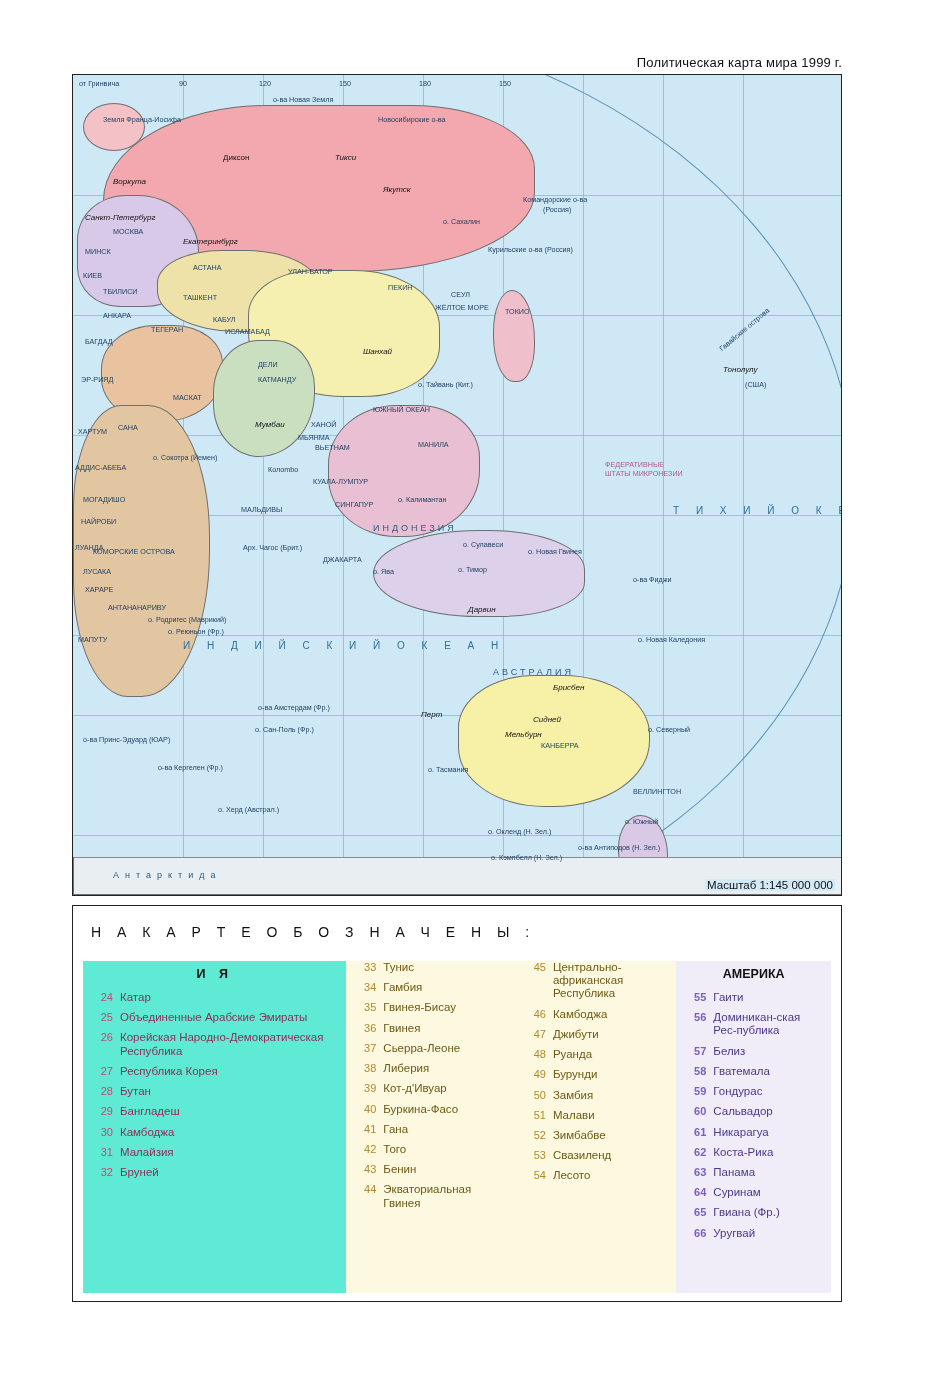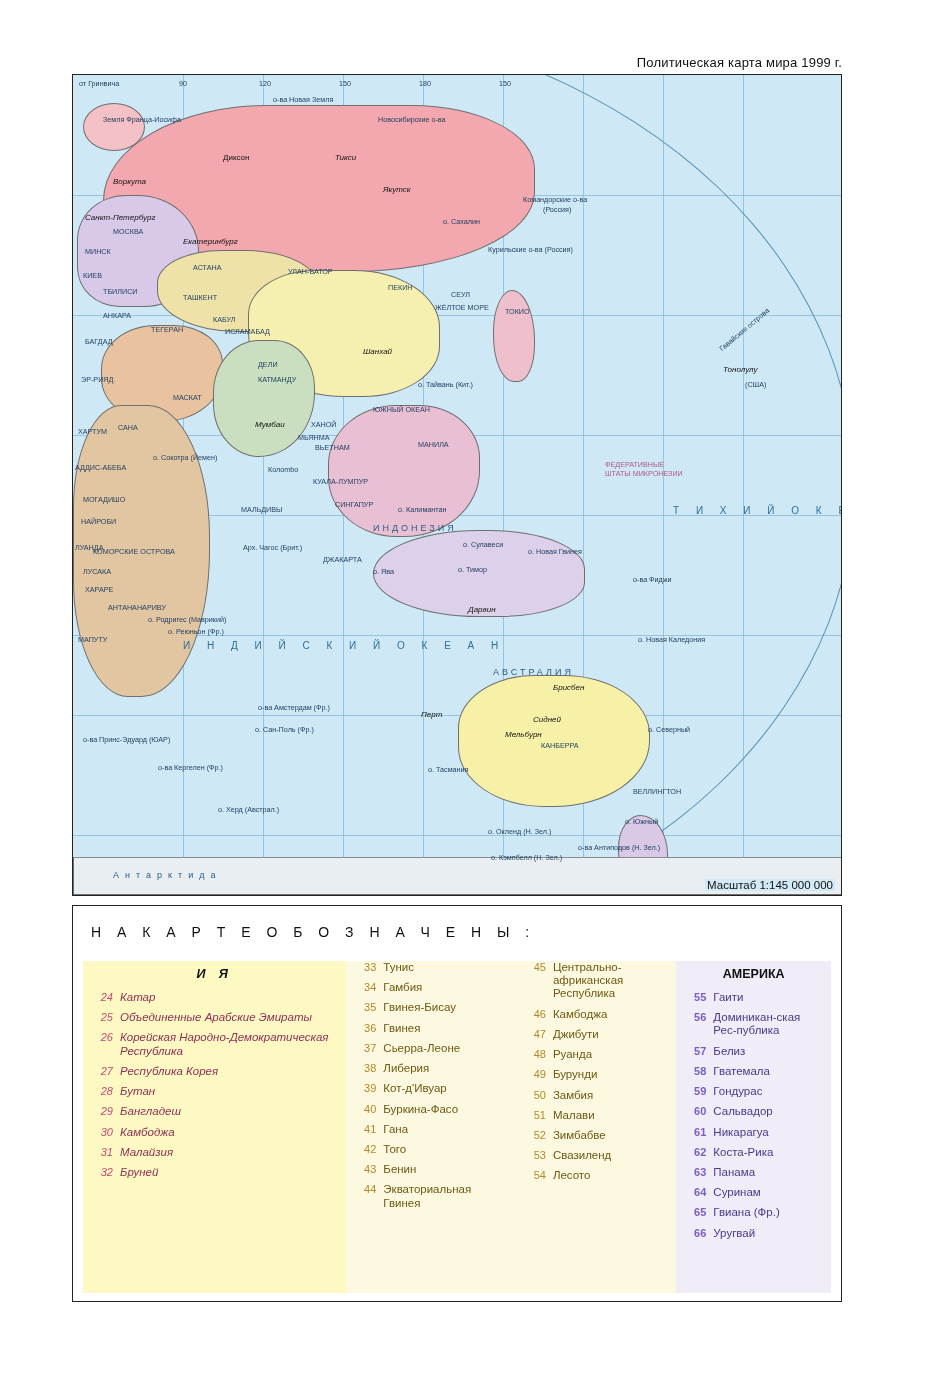--- a/index.html
+++ b/index.html
@@ -42,21 +42,21 @@
   .mlabel.city{color:#111;font-size:8px;}
   .mlabel.big{font-size:9px;letter-spacing:3px;color:#2b5d84;}
   .mlabel.ocean-name{font-size:10px;letter-spacing:7px;color:#2e6f9a;}
   .mlabel.it{font-style:italic;}
 
   
   .legend{position:absolute;left:72px;top:905px;width:768px;height:395px;border:1px solid #222;background:#fff;}
   .legend-title{margin:18px 0 0 18px;font-size:14px;letter-spacing:6px;color:#111;}
   .cols{position:absolute;left:10px;top:55px;right:10px;bottom:8px;display:flex;gap:0;}
   .col{position:relative;}
-  .col.asia{width:286px;background:#fef9c3;font-style:italic;}
+  .col.asia{width:286px;background:#5eead4;}
   .col.africa{width:330px;background:#fdf8e0;display:flex;}
   .col.america{width:168px;background:#f0ecf8;}
   .colhead{text-align:center;font-size:12.5px;font-weight:bold;letter-spacing:5px;padding:6px 0 10px;color:#111;}
   .colhead.noletterspace{letter-spacing:0;}
   .rows{padding:0 6px 0 8px;}
   .row{display:flex;align-items:flex-start;margin-bottom:7px;font-size:11.5px;line-height:1.15;}
   .num{width:22px;text-align:right;margin-right:7px;flex:0 0 auto;font-size:11px;}
   .nm{flex:1 1 auto;}
   .asia .num{color:#c24a76;}
   .asia .nm{color:#8e2f57;}
@@ -151,21 +151,21 @@
     <div class="mlabel" style="left:45px;top:348px">САНА</div>
     <div class="mlabel" style="left:238px;top:345px">ХАНОЙ</div>
     <div class="mlabel" style="left:225px;top:358px">МЬЯНМА</div>
     <div class="mlabel" style="left:242px;top:368px">ВЬЕТНАМ</div>
     <div class="mlabel" style="left:300px;top:330px">ЮЖНЫЙ ОКЕАН</div>
     <div class="mlabel" style="left:80px;top:378px">о. Сокотра (Йемен)</div>
     <div class="mlabel" style="left:345px;top:365px">МАНИЛА</div>
     <div class="mlabel" style="left:2px;top:388px">АДДИС-АБЕБА</div>
     <div class="mlabel" style="left:195px;top:390px">Колombo</div>
     <div class="mlabel" style="left:240px;top:402px">КУАЛА-ЛУМПУР</div>
-    <div class="mlabel" style="left:325px;top:430px">о. Калимантан</div>
+    <div class="mlabel" style="left:325px;top:420px">о. Калимантан</div>
     <div class="mlabel" style="left:10px;top:420px">МОГАДИШО</div>
     <div class="mlabel" style="left:262px;top:425px">СИНГАПУР</div>
     <div class="mlabel" style="left:168px;top:430px">МАЛЬДИВЫ</div>
     <div class="mlabel" style="left:8px;top:442px">НАЙРОБИ</div>
     <div class="mlabel big" style="left:300px;top:448px">ИНДОНЕЗИЯ</div>
     <div class="mlabel" style="left:390px;top:465px">о. Сулавеси</div>
     <div class="mlabel" style="left:2px;top:468px">ЛУАНДА</div>
     <div class="mlabel" style="left:455px;top:472px">о. Новая Гвинея</div>
     <div class="mlabel" style="left:20px;top:472px">КОМОРСКИЕ ОСТРОВА</div>
     <div class="mlabel" style="left:250px;top:480px">ДЖАКАРТА</div>

